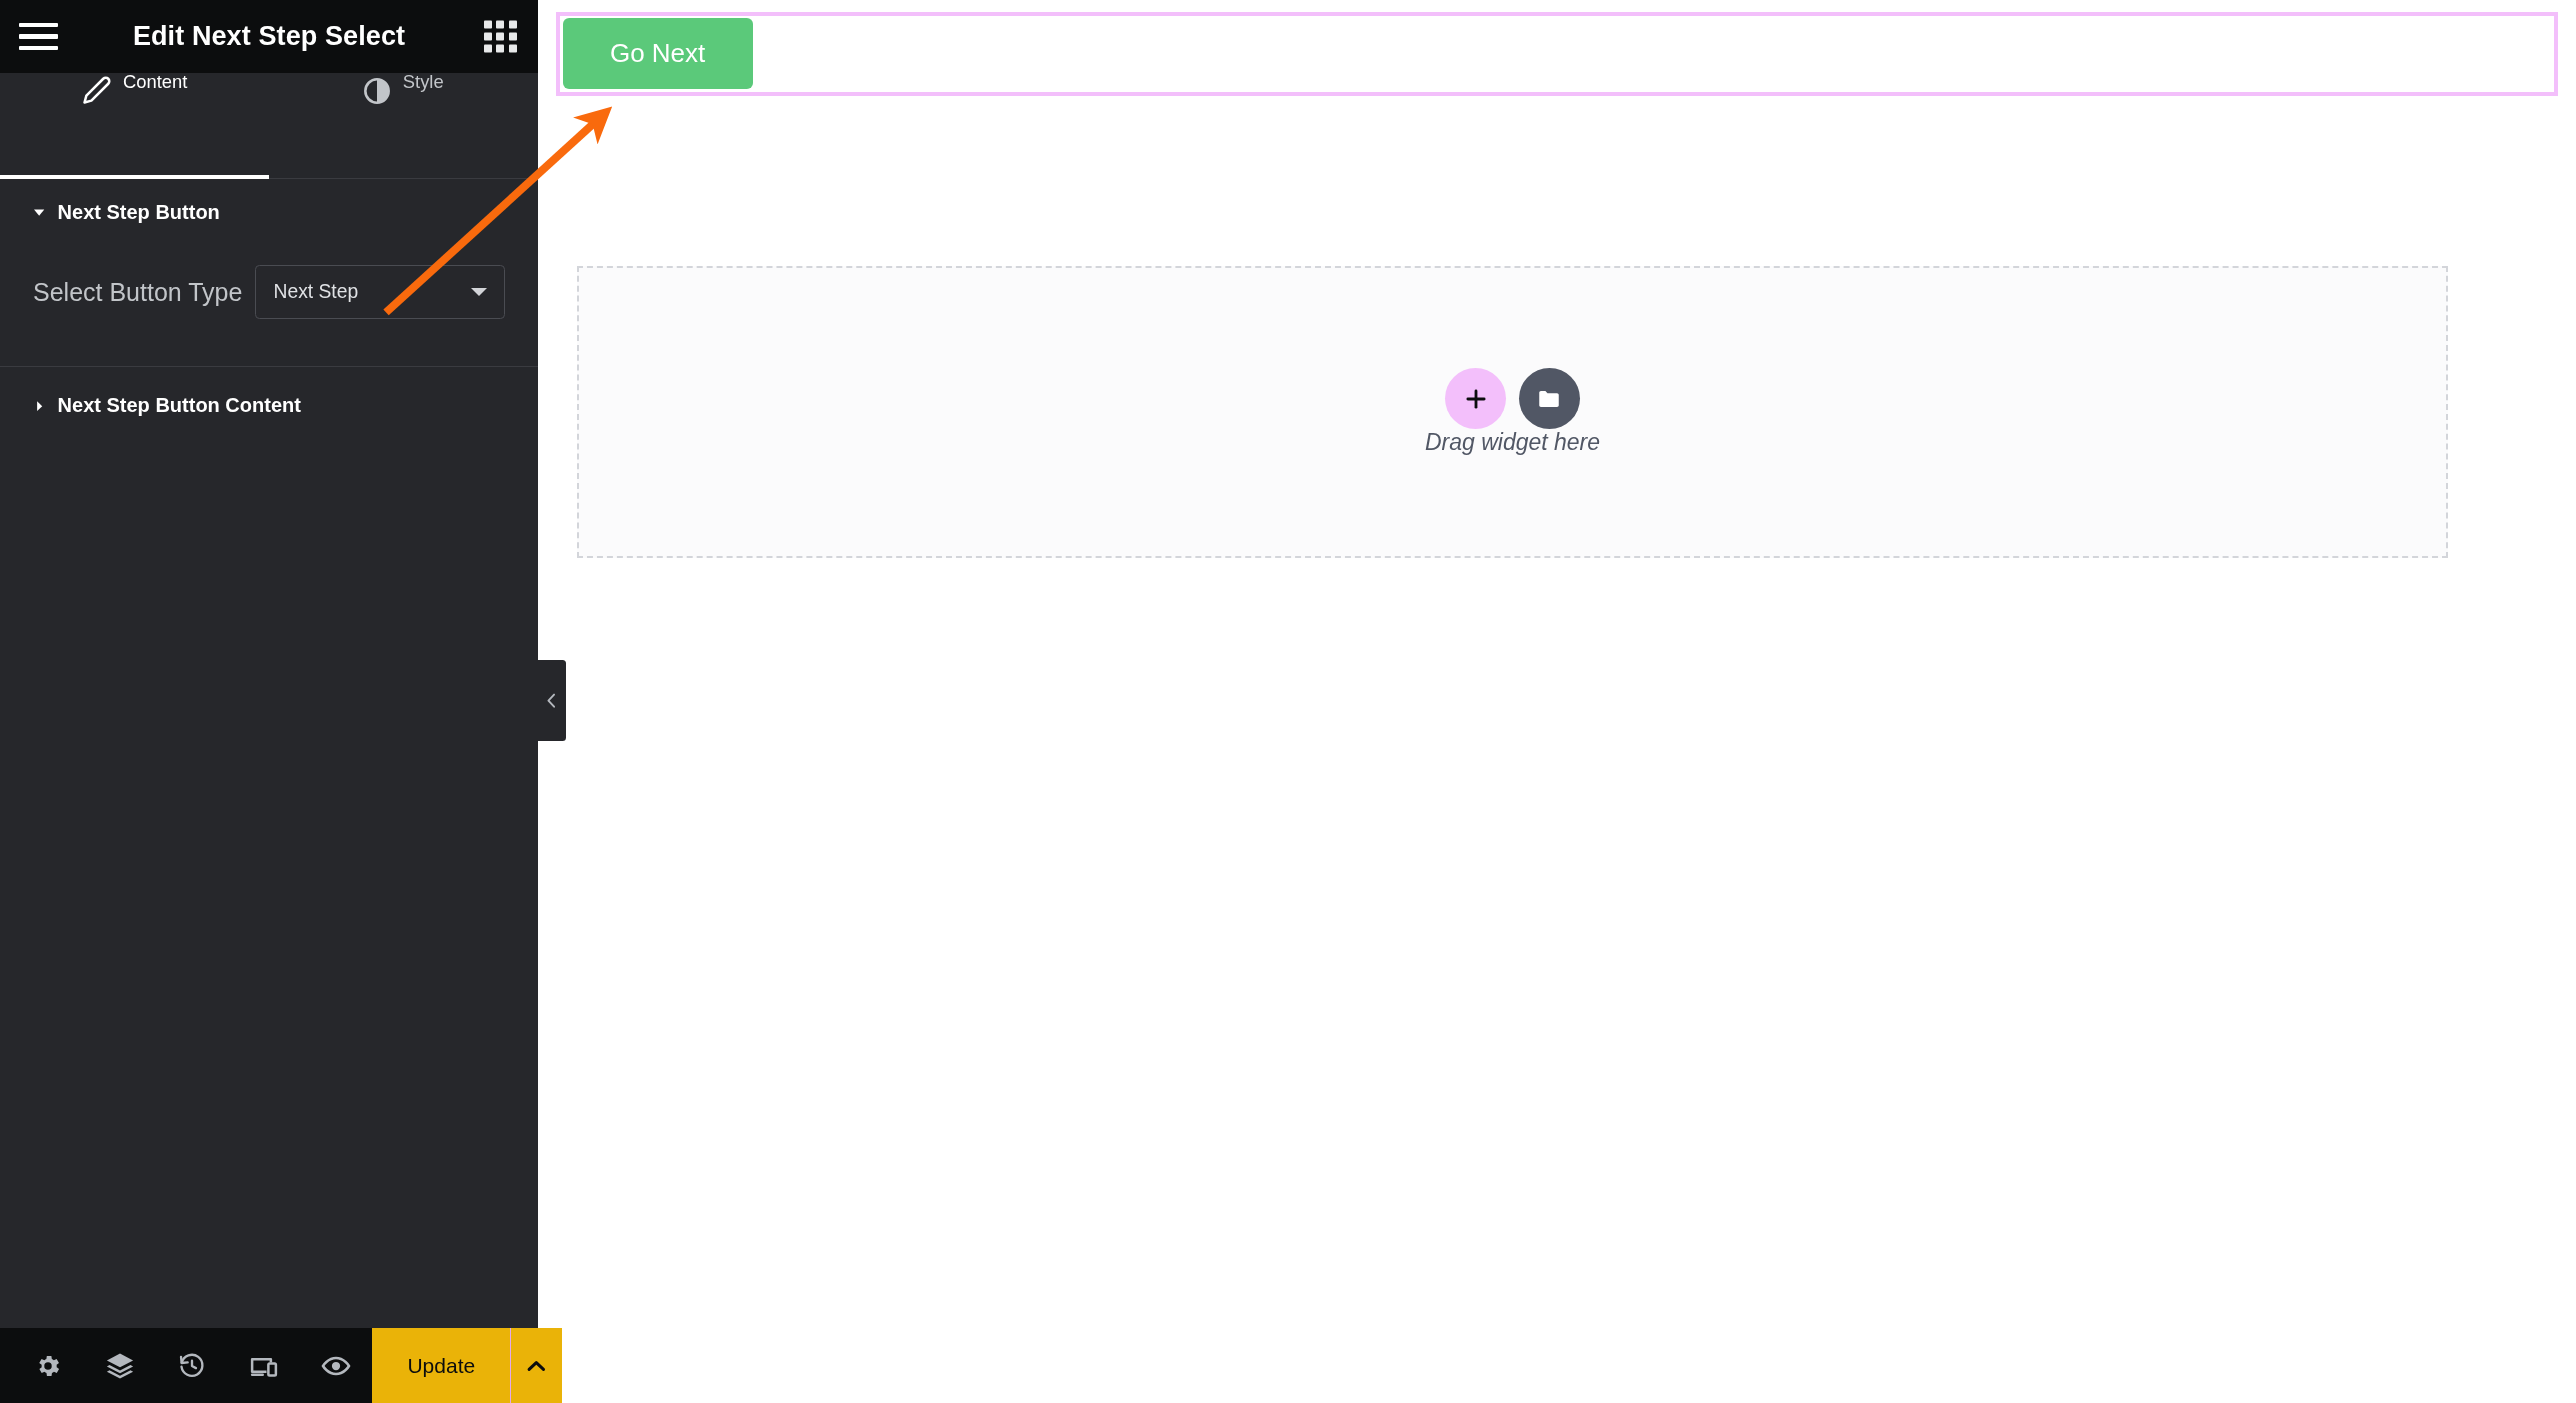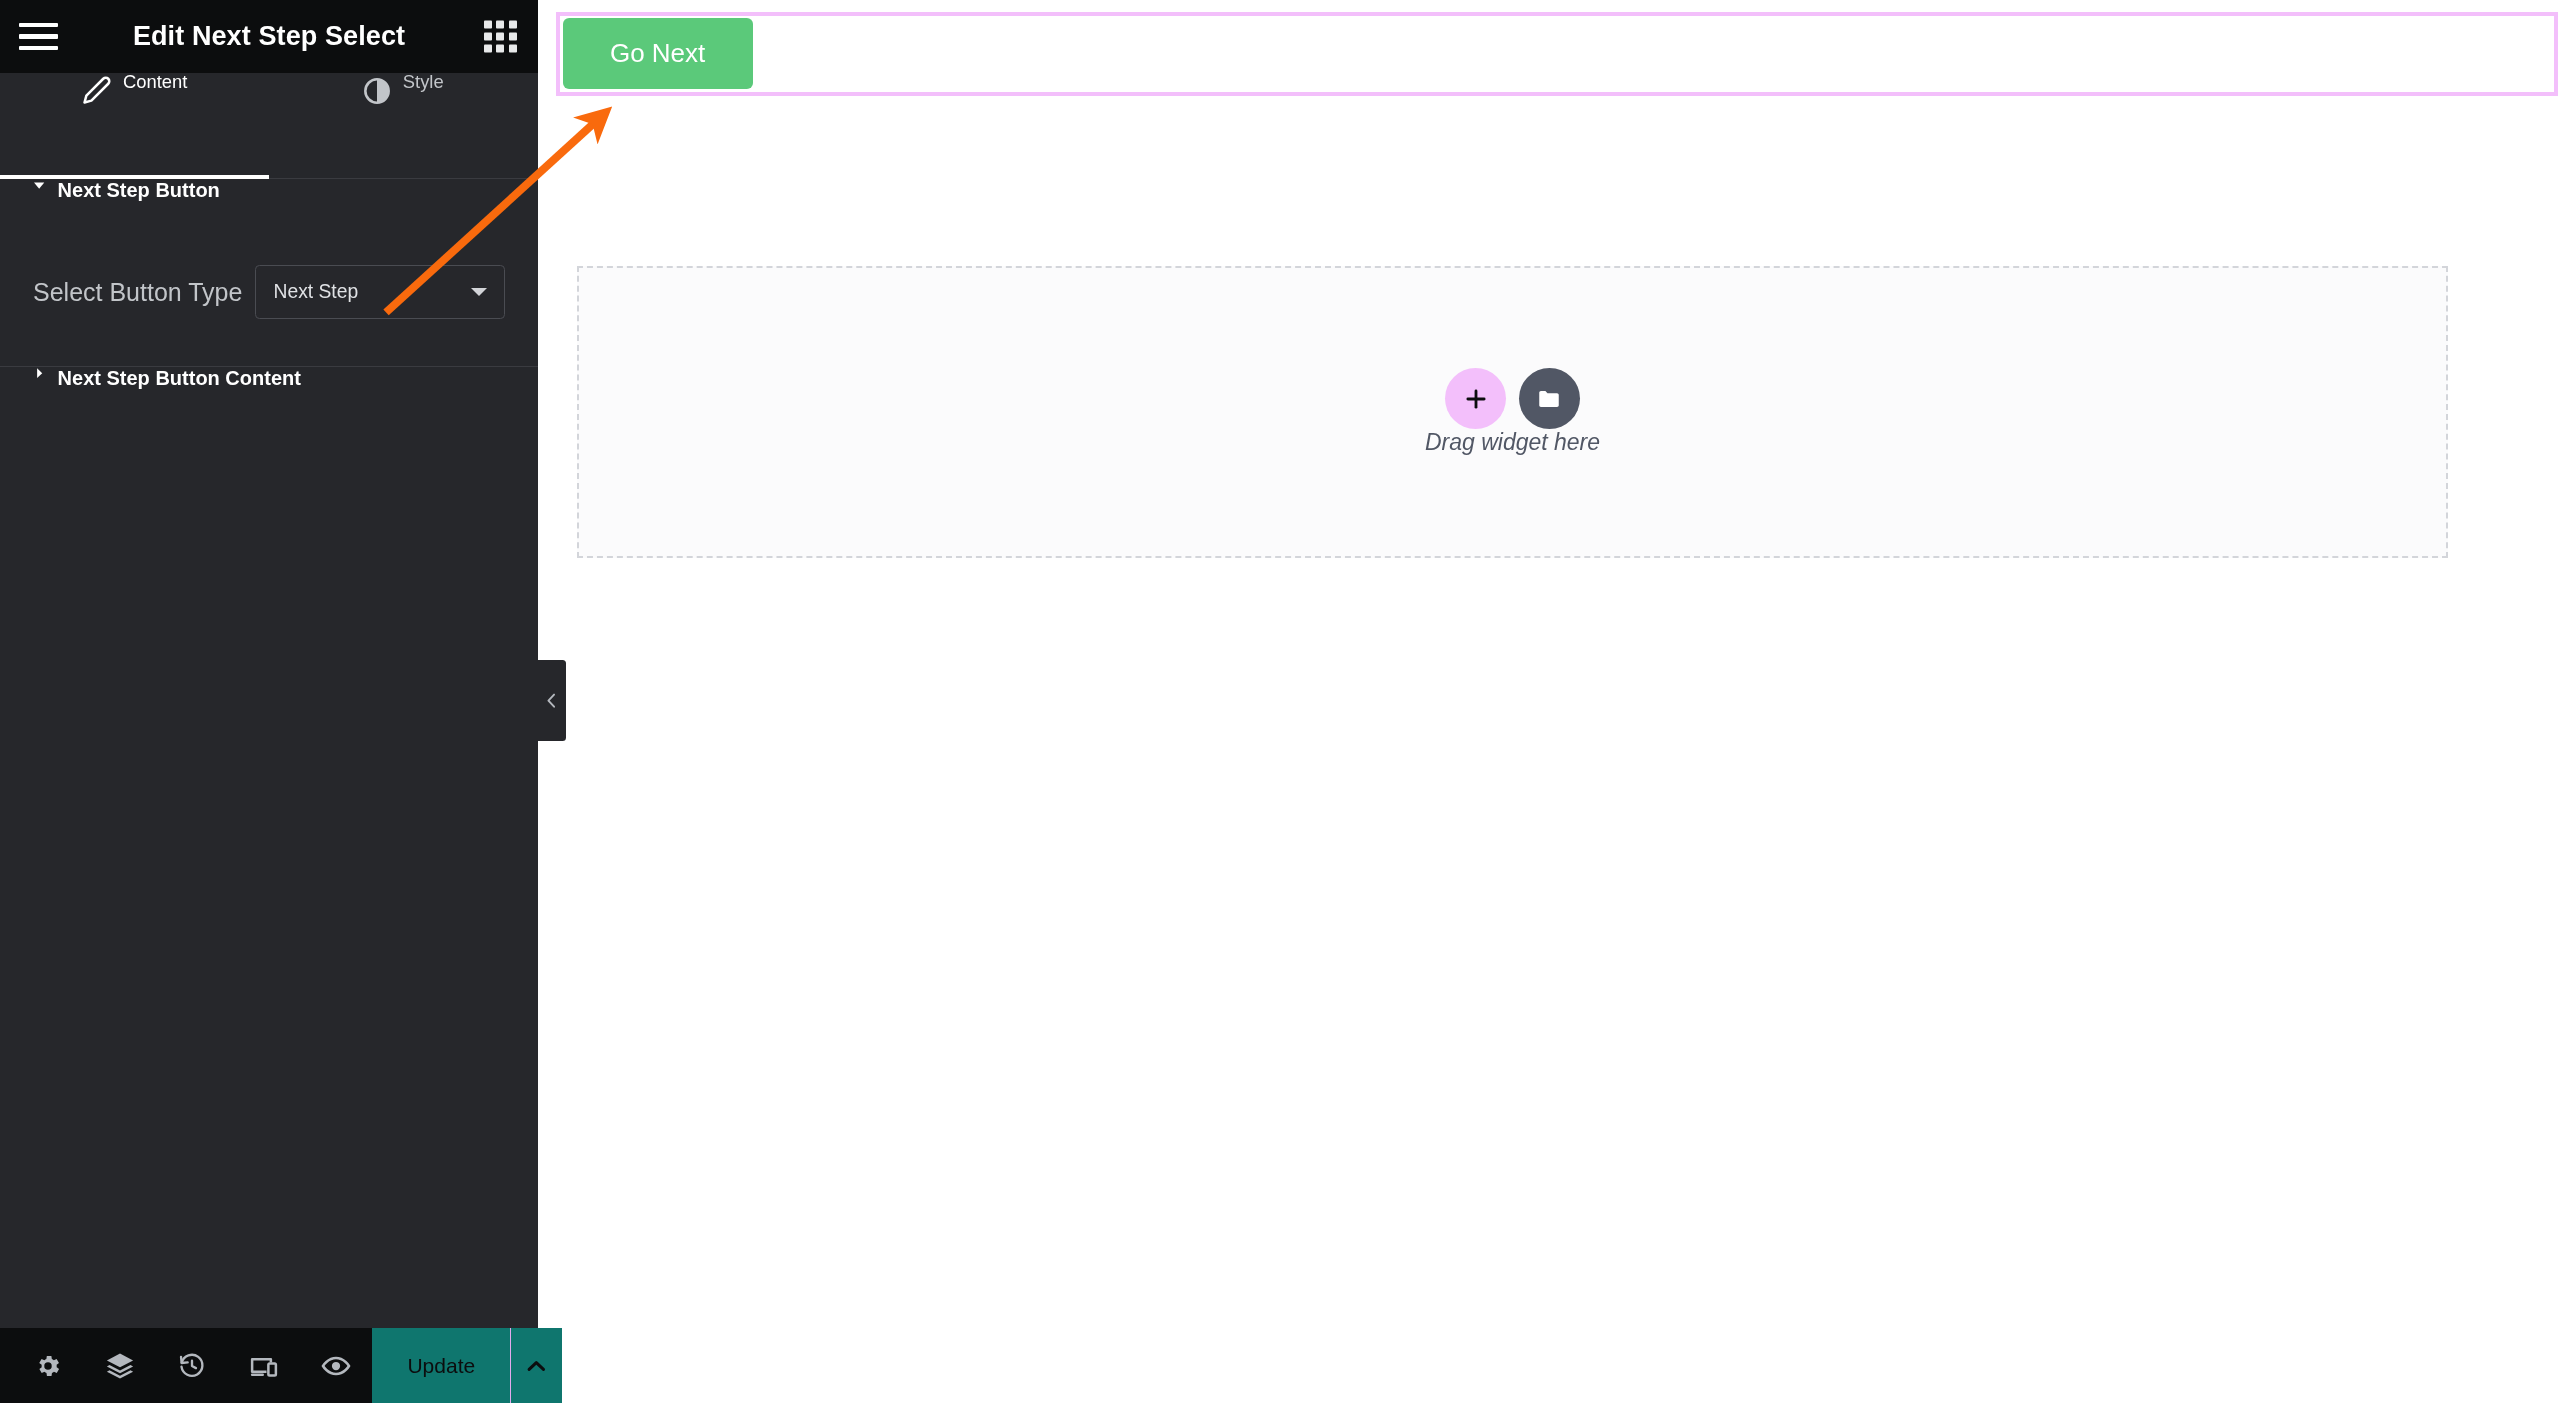--- a/index.html
+++ b/index.html
@@ -116,21 +116,21 @@
 
   
   #panel-body {
     flex: 1 1 auto;
     background: #26272B;
     overflow: hidden;
   }
   .section-block { background: #26272B; }
   .section-head {
     display: flex;
-    align-items: flex-start;
+    align-items: center;
     gap: 12.3px;
     padding: 0 33px;
     height: 67px;
     cursor: pointer;
     color: #ffffff;
   }
   .section-head .sec-caret {
     width: 12.3px;
     display: flex;
     align-items: center;
@@ -203,21 +203,21 @@
     display: flex;
     align-items: center;
     justify-content: center;
     cursor: pointer;
     color: #b4b8be;
   }
   #update-group {
     display: flex;
     align-items: stretch;
     flex: 0 0 auto;
-    background: #0f766e;
+    background: #eab308;
     text-align: center;
   }
   #update-button {
     width: 138px;
     display: flex;
     align-items: center;
     justify-content: center;
     font-size: 21px;
     color: #0C0D0E;
     cursor: pointer;

